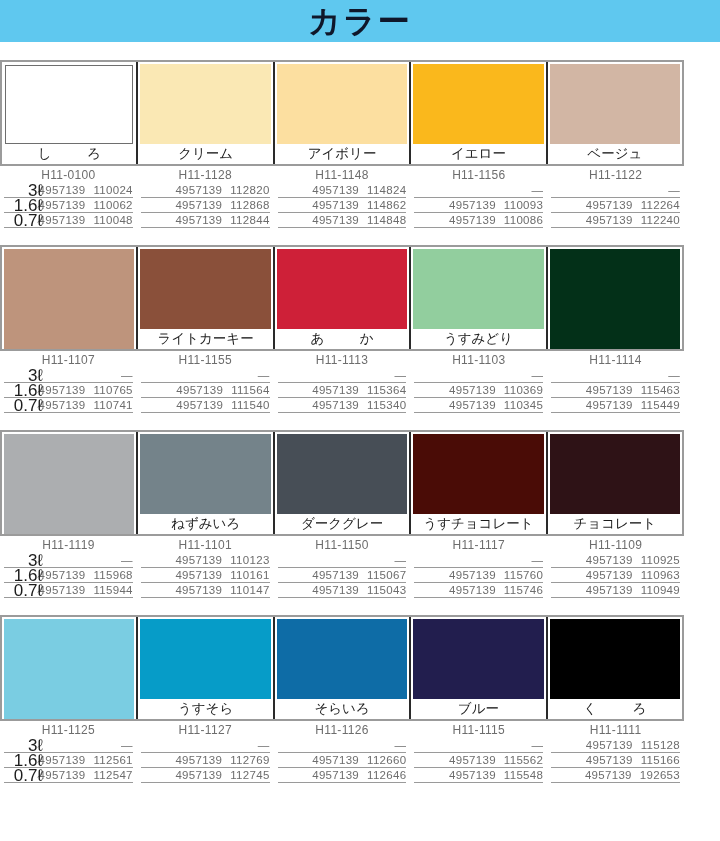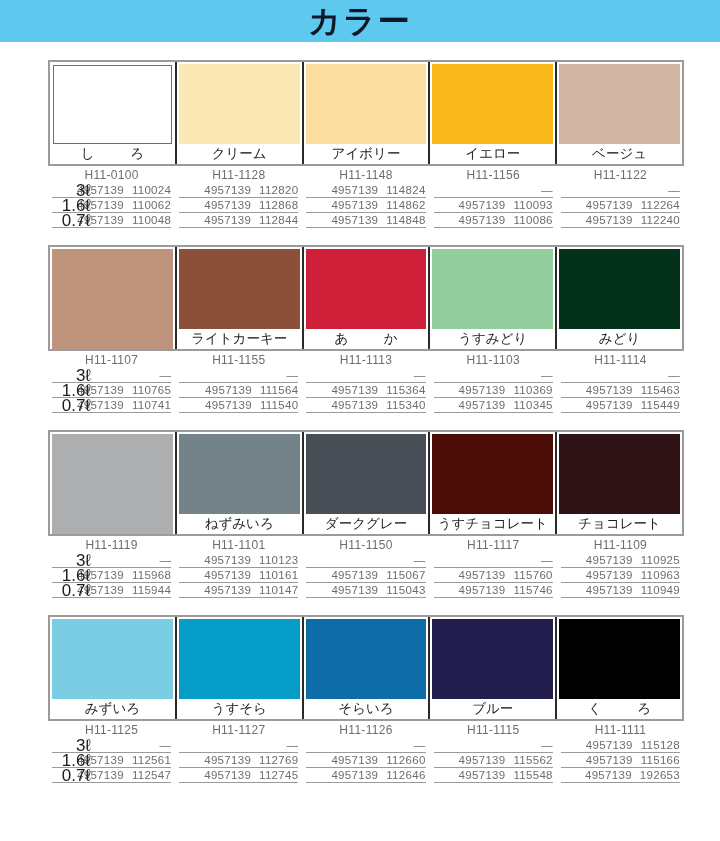--- a/index.html
+++ b/index.html
@@ -33,21 +33,20 @@
     line-height: 1;
   }
 
   
   .sheet {
     padding: 0 0 0 0;
   }
   .color-row {
     position: relative;
     margin-top: 17px;
-    padding-left: 48px;
     padding-right: 36px;
   }
   .color-row:first-child { margin-top: 18px; }
 
   
   .swatch-band {
     display: flex;
     border: 2px solid #9b9b9b;
     background: #ffffff;
     height: 106px;
@@ -213,21 +212,20 @@
           <div class="cell">
             <div class="chip" style="background: rgb(206, 32, 56);"></div>
             <div class="cell-label spaced">あ　か</div>
           </div>
           <div class="cell">
             <div class="chip" style="background: rgb(146, 206, 158);"></div>
             <div class="cell-label">うすみどり</div>
           </div>
           <div class="cell">
             <div class="chip" style="background: rgb(3, 48, 24);"></div>
-            <div class="cell-label">みどり</div>
           </div>
         </div>
         <div class="codes">
           <div class="vol-labels">
             <div class="vol" style="visibility: hidden;">.</div>
             <div class="vol">3ℓ</div>
             <div class="vol">1.6ℓ</div>
             <div class="vol">0.7ℓ</div>
           </div>
           <div class="code-col">
@@ -320,21 +318,20 @@
             <div class="jan"><span>4957139</span><span class="sep"></span><span>110925</span></div>
             <div class="jan"><span>4957139</span><span class="sep"></span><span>110963</span></div>
             <div class="jan"><span>4957139</span><span class="sep"></span><span>110949</span></div>
           </div>
         </div>
       </div>
       <div class="color-row">
         <div class="swatch-band">
           <div class="cell">
             <div class="chip" style="background: rgb(122, 205, 226);"></div>
-            <div class="cell-label">みずいろ</div>
           </div>
           <div class="cell">
             <div class="chip" style="background: rgb(6, 156, 200);"></div>
             <div class="cell-label">うすそら</div>
           </div>
           <div class="cell">
             <div class="chip" style="background: rgb(14, 108, 166);"></div>
             <div class="cell-label">そらいろ</div>
           </div>
           <div class="cell">

